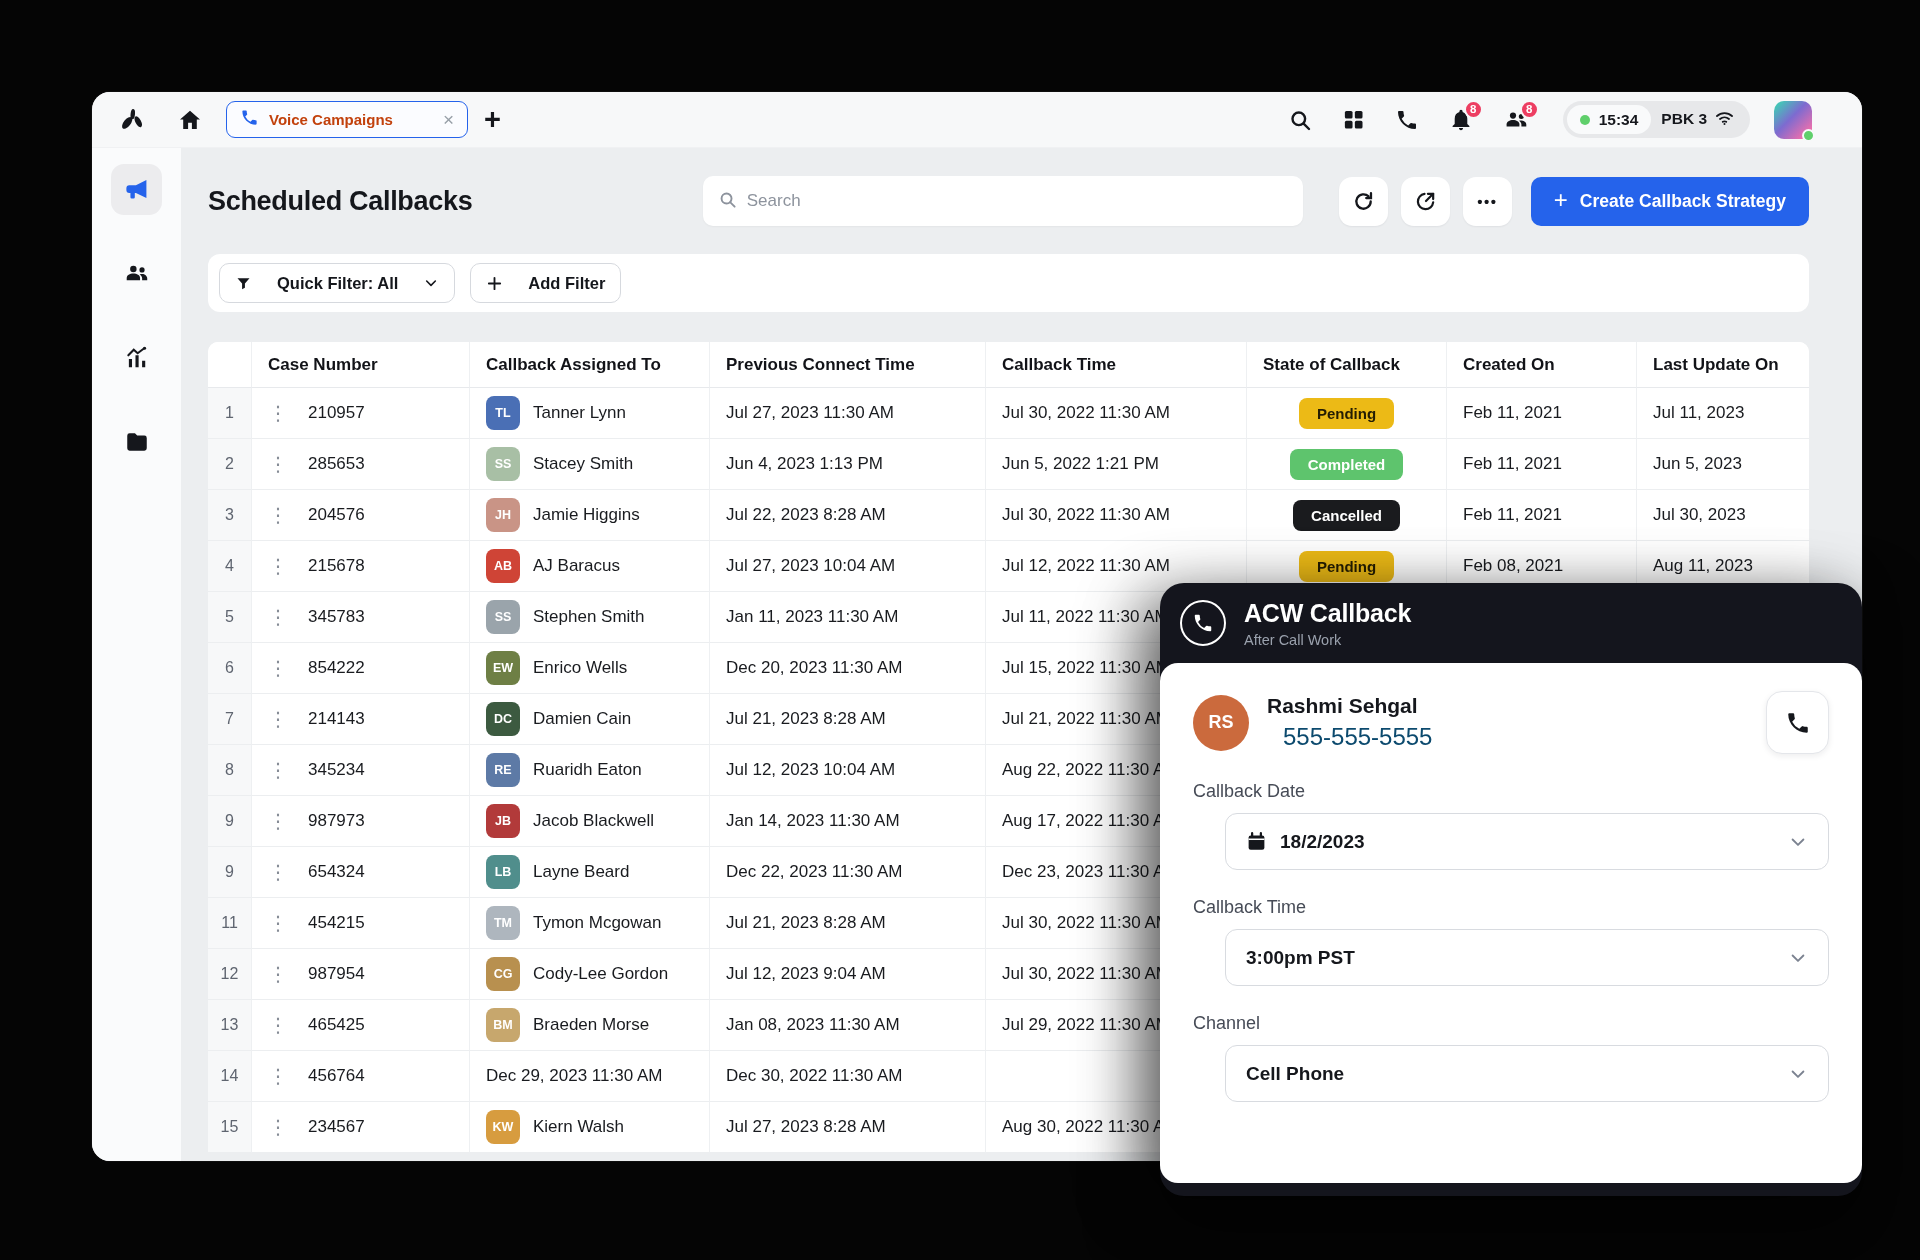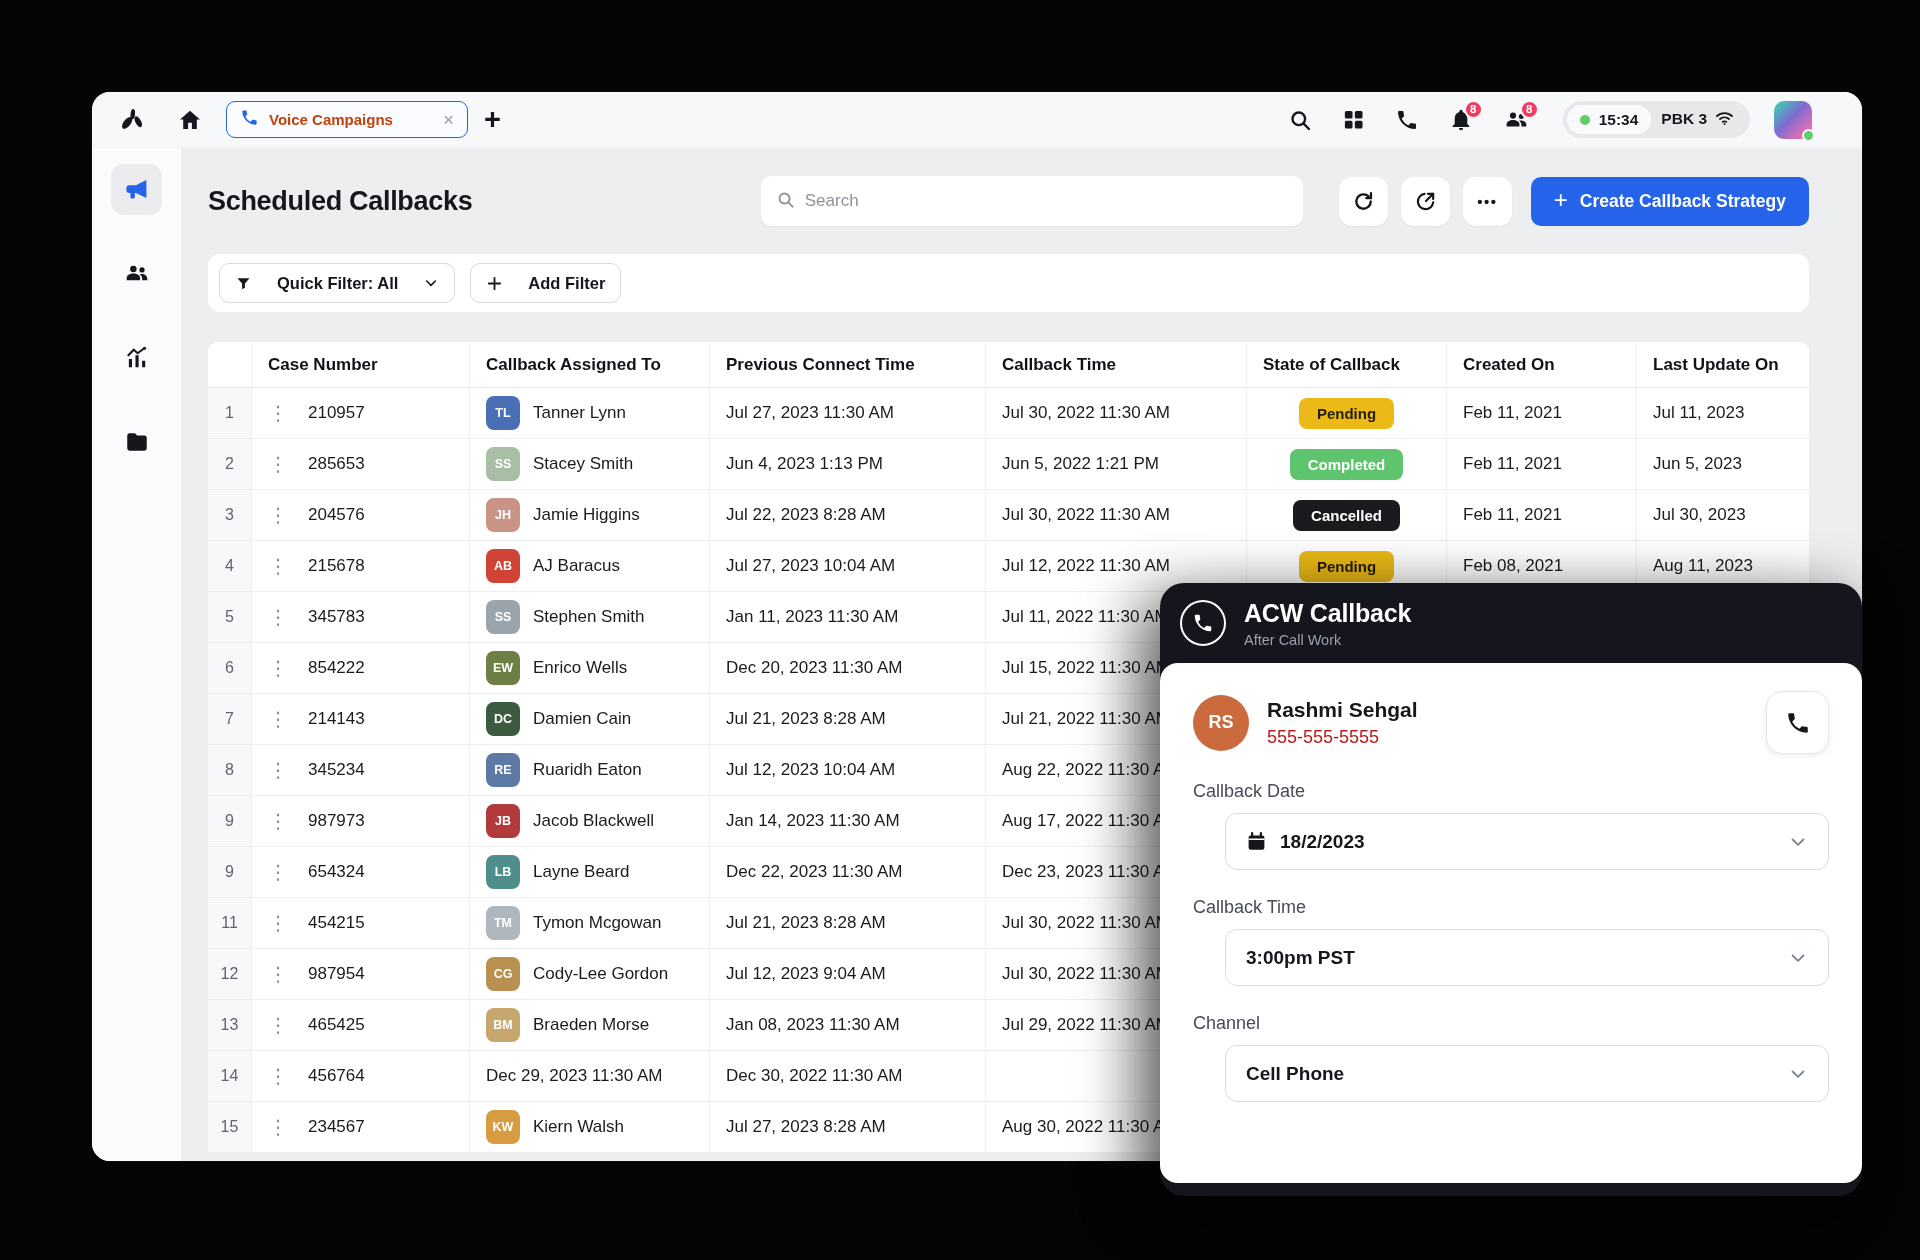--- a/index.html
+++ b/index.html
@@ -45,21 +45,21 @@
   .sidebar { width:89px; background:#fafbfc; padding-top:16px; display:flex;
              flex-direction:column; align-items:center; gap:33px; }
   .side-item { width:51px; height:51px; border-radius:13px; display:flex;
                align-items:center; justify-content:center; cursor:pointer; }
   .side-item.active { background:#ececee; }
   .main { flex:1; padding:28px 53px 0 27px; }
 
   
   .header-row { display:flex; align-items:center; }
   .page-title { font-size:27px; font-weight:bold; color:#15171c; letter-spacing:-.3px; }
-  .search { margin-left:auto; width:542px; height:50px; background:#fff; border-radius:10px;
+  .search { margin-left:auto; width:600px; height:50px; background:#fff; border-radius:10px;
             display:flex; align-items:center; padding:0 15px; gap:10px;
             box-shadow:0 1px 2px rgba(16,20,30,.04); }
   .search input { border:none; outline:none; font-size:17px; flex:1; color:#15171c;
                   background:transparent; font-family:inherit; }
   .search input::placeholder { color:#8d939d; }
   .hdr-actions { display:flex; align-items:center; gap:13px; margin-left:36px; }
   .sq-btn { width:49px; height:49px; background:#fff; border:none; border-radius:13px;
             display:flex; align-items:center; justify-content:center; cursor:pointer;
             box-shadow:0 1px 2px rgba(16,20,30,.06); }
   .more-glyph { font-size:15px; font-weight:bold; letter-spacing:1.5px; color:#15171c; }
@@ -108,21 +108,21 @@
   .ph-icon { width:46px; height:46px; border-radius:50%; border:2.5px solid #fff; flex:none;
              display:flex; align-items:center; justify-content:center; }
   .ph-title { font-size:25px; font-weight:bold; color:#fff; letter-spacing:-.2px; }
   .ph-sub { font-size:14.5px; color:#9aa1ad; margin-top:4px; }
   .panel-body { background:#fff; border-radius:18px; padding:28px 33px 34px; min-height:520px; }
   .contact-row { display:flex; align-items:center; gap:18px; }
   .c-avatar { width:56px; height:56px; border-radius:50%; position:relative; flex:none;
               background:#cb6a3d; display:flex; align-items:center; justify-content:center;
               color:#fff; font-weight:bold; font-size:18px; }
   .c-name { font-size:21px; font-weight:bold; color:#15171c; }
-  .c-phone { font-size:18px; color:#b91c1c; margin-top:5px; }
+  .c-phone { font-size:24px; color:#0c4a6e; margin-top:5px;margin-left:16px; }
   .call-btn { margin-left:auto; width:63px; height:63px; border-radius:16px; background:#fff;
               border:1.5px solid #e4e6ea; box-shadow:0 2px 6px rgba(20,24,34,.08);
               display:flex; align-items:center; justify-content:center; cursor:pointer; }
   .f-label { margin-top:27px; font-size:18px; color:#474c57; }
   .select { margin-top:11px; height:57px; border:1.5px solid #d8dbe0; border-radius:12px;
             display:flex; align-items:center; padding:0 20px; gap:13px; cursor:pointer;
             background:#fff;margin-left:32px; }
   .select .val { font-size:19px; font-weight:bold; color:#15171c; }
   .chev { margin-left:auto; display:flex; }
 </style>

